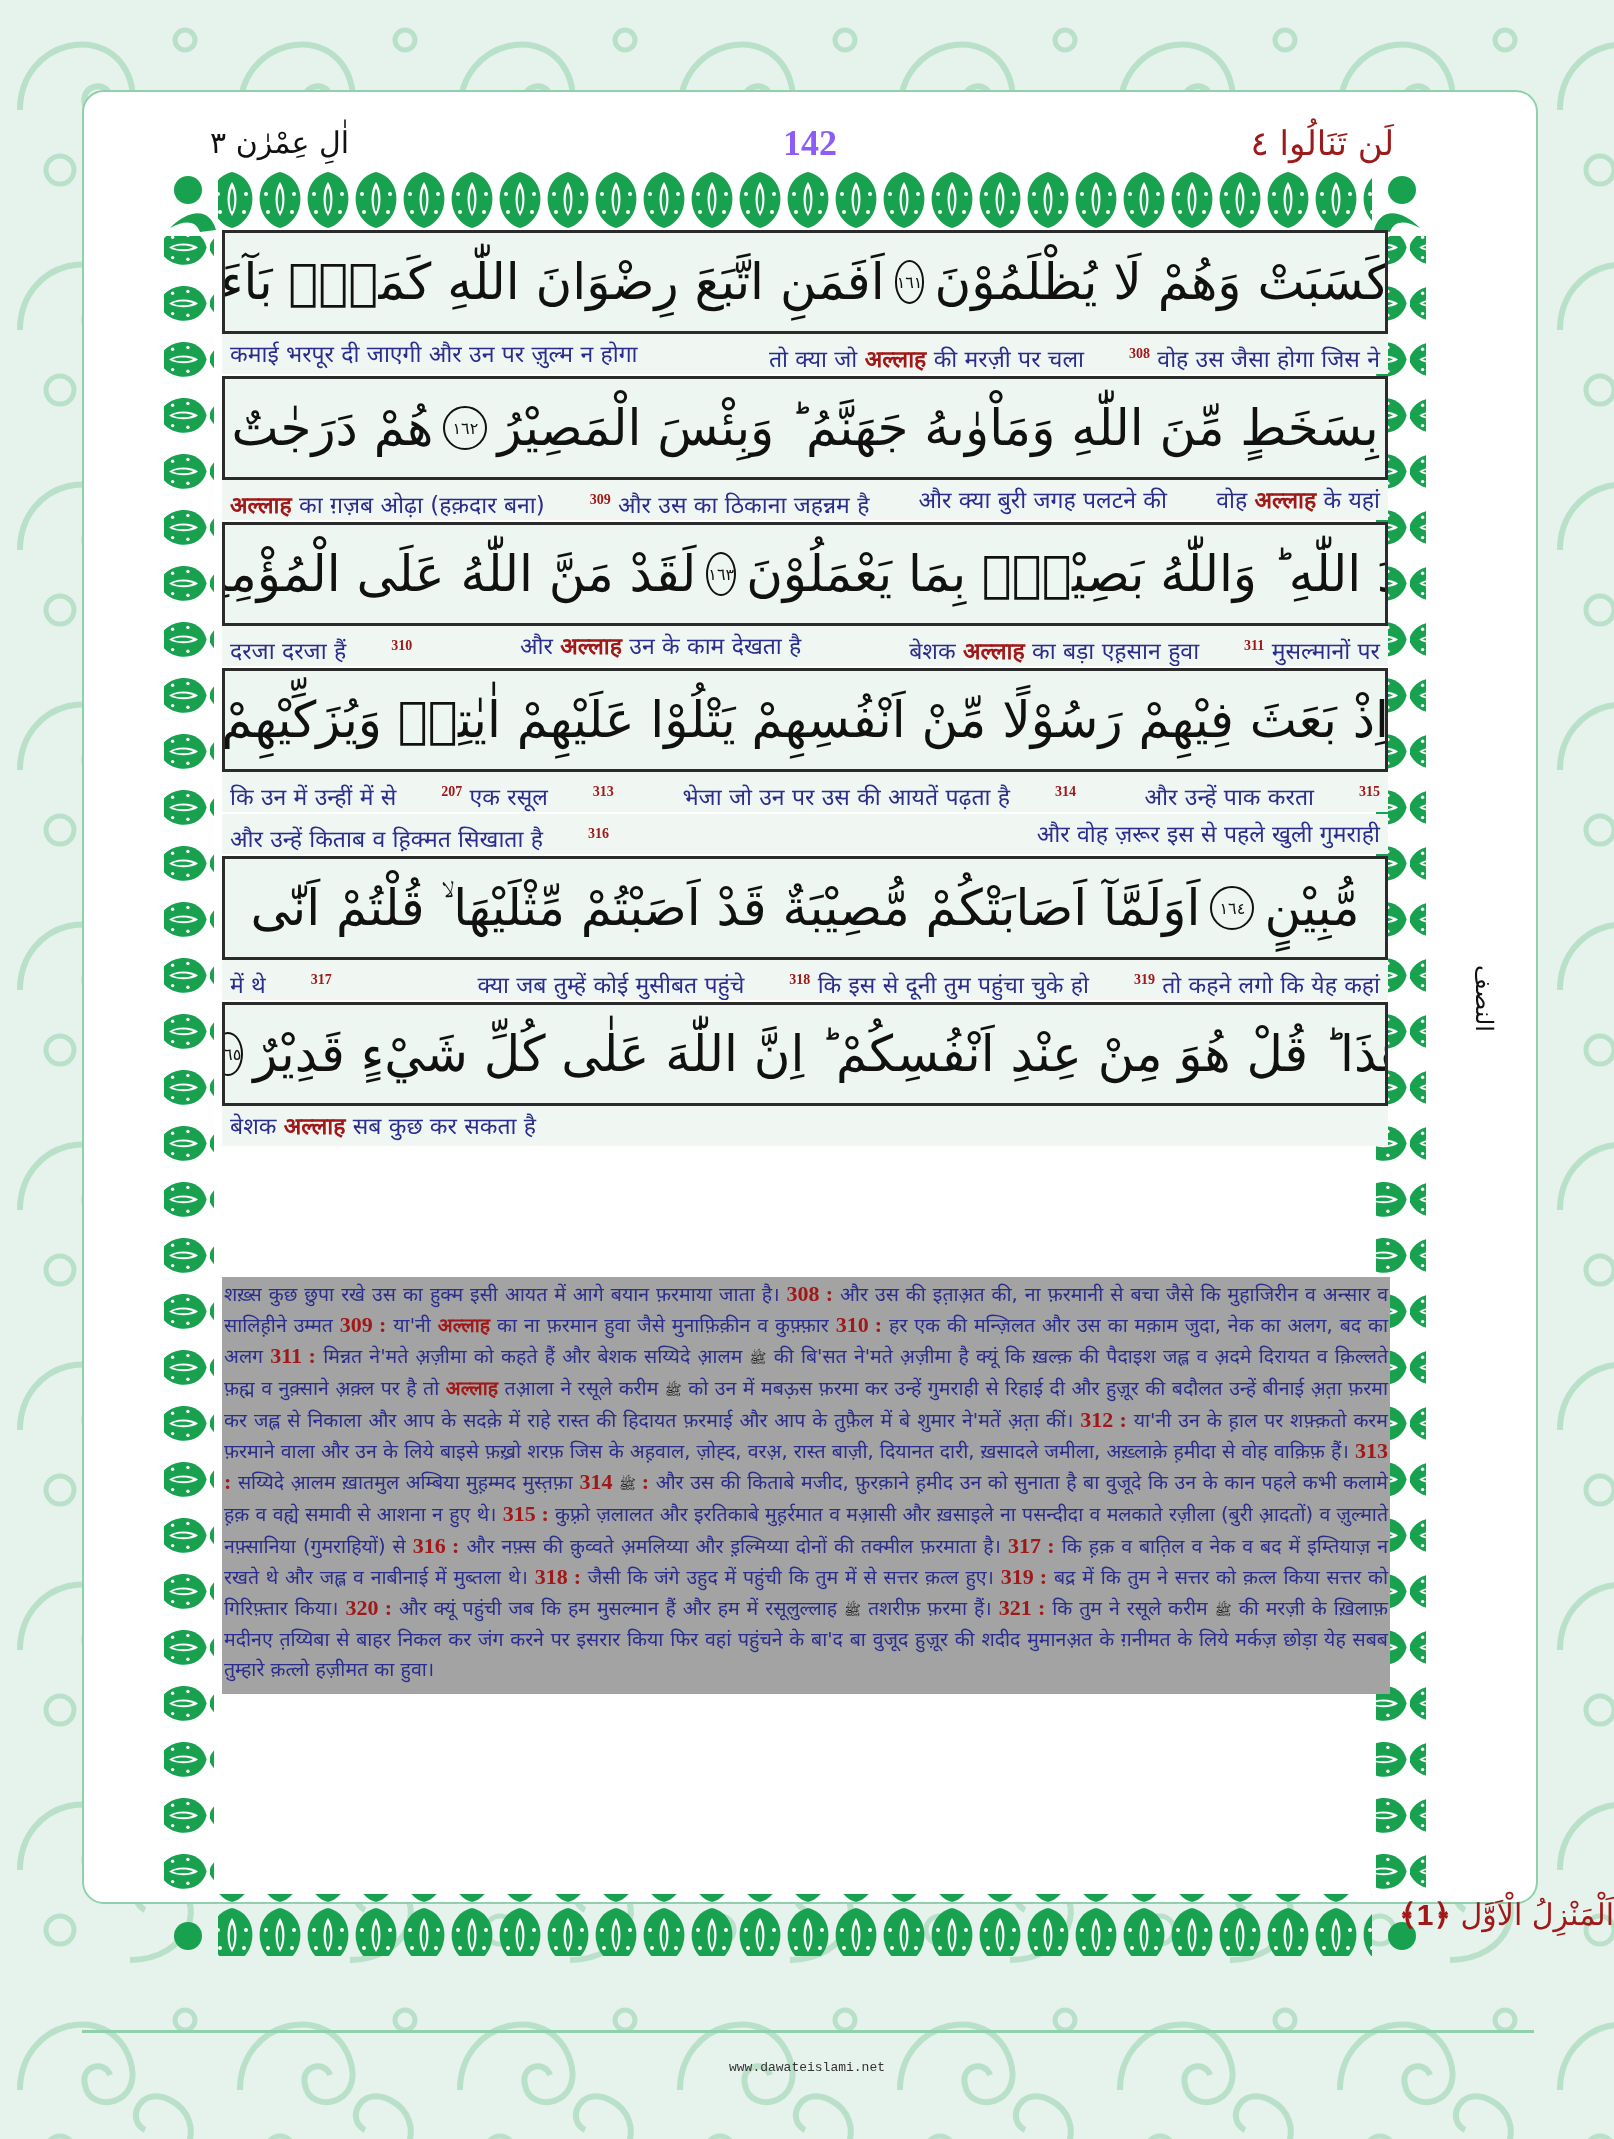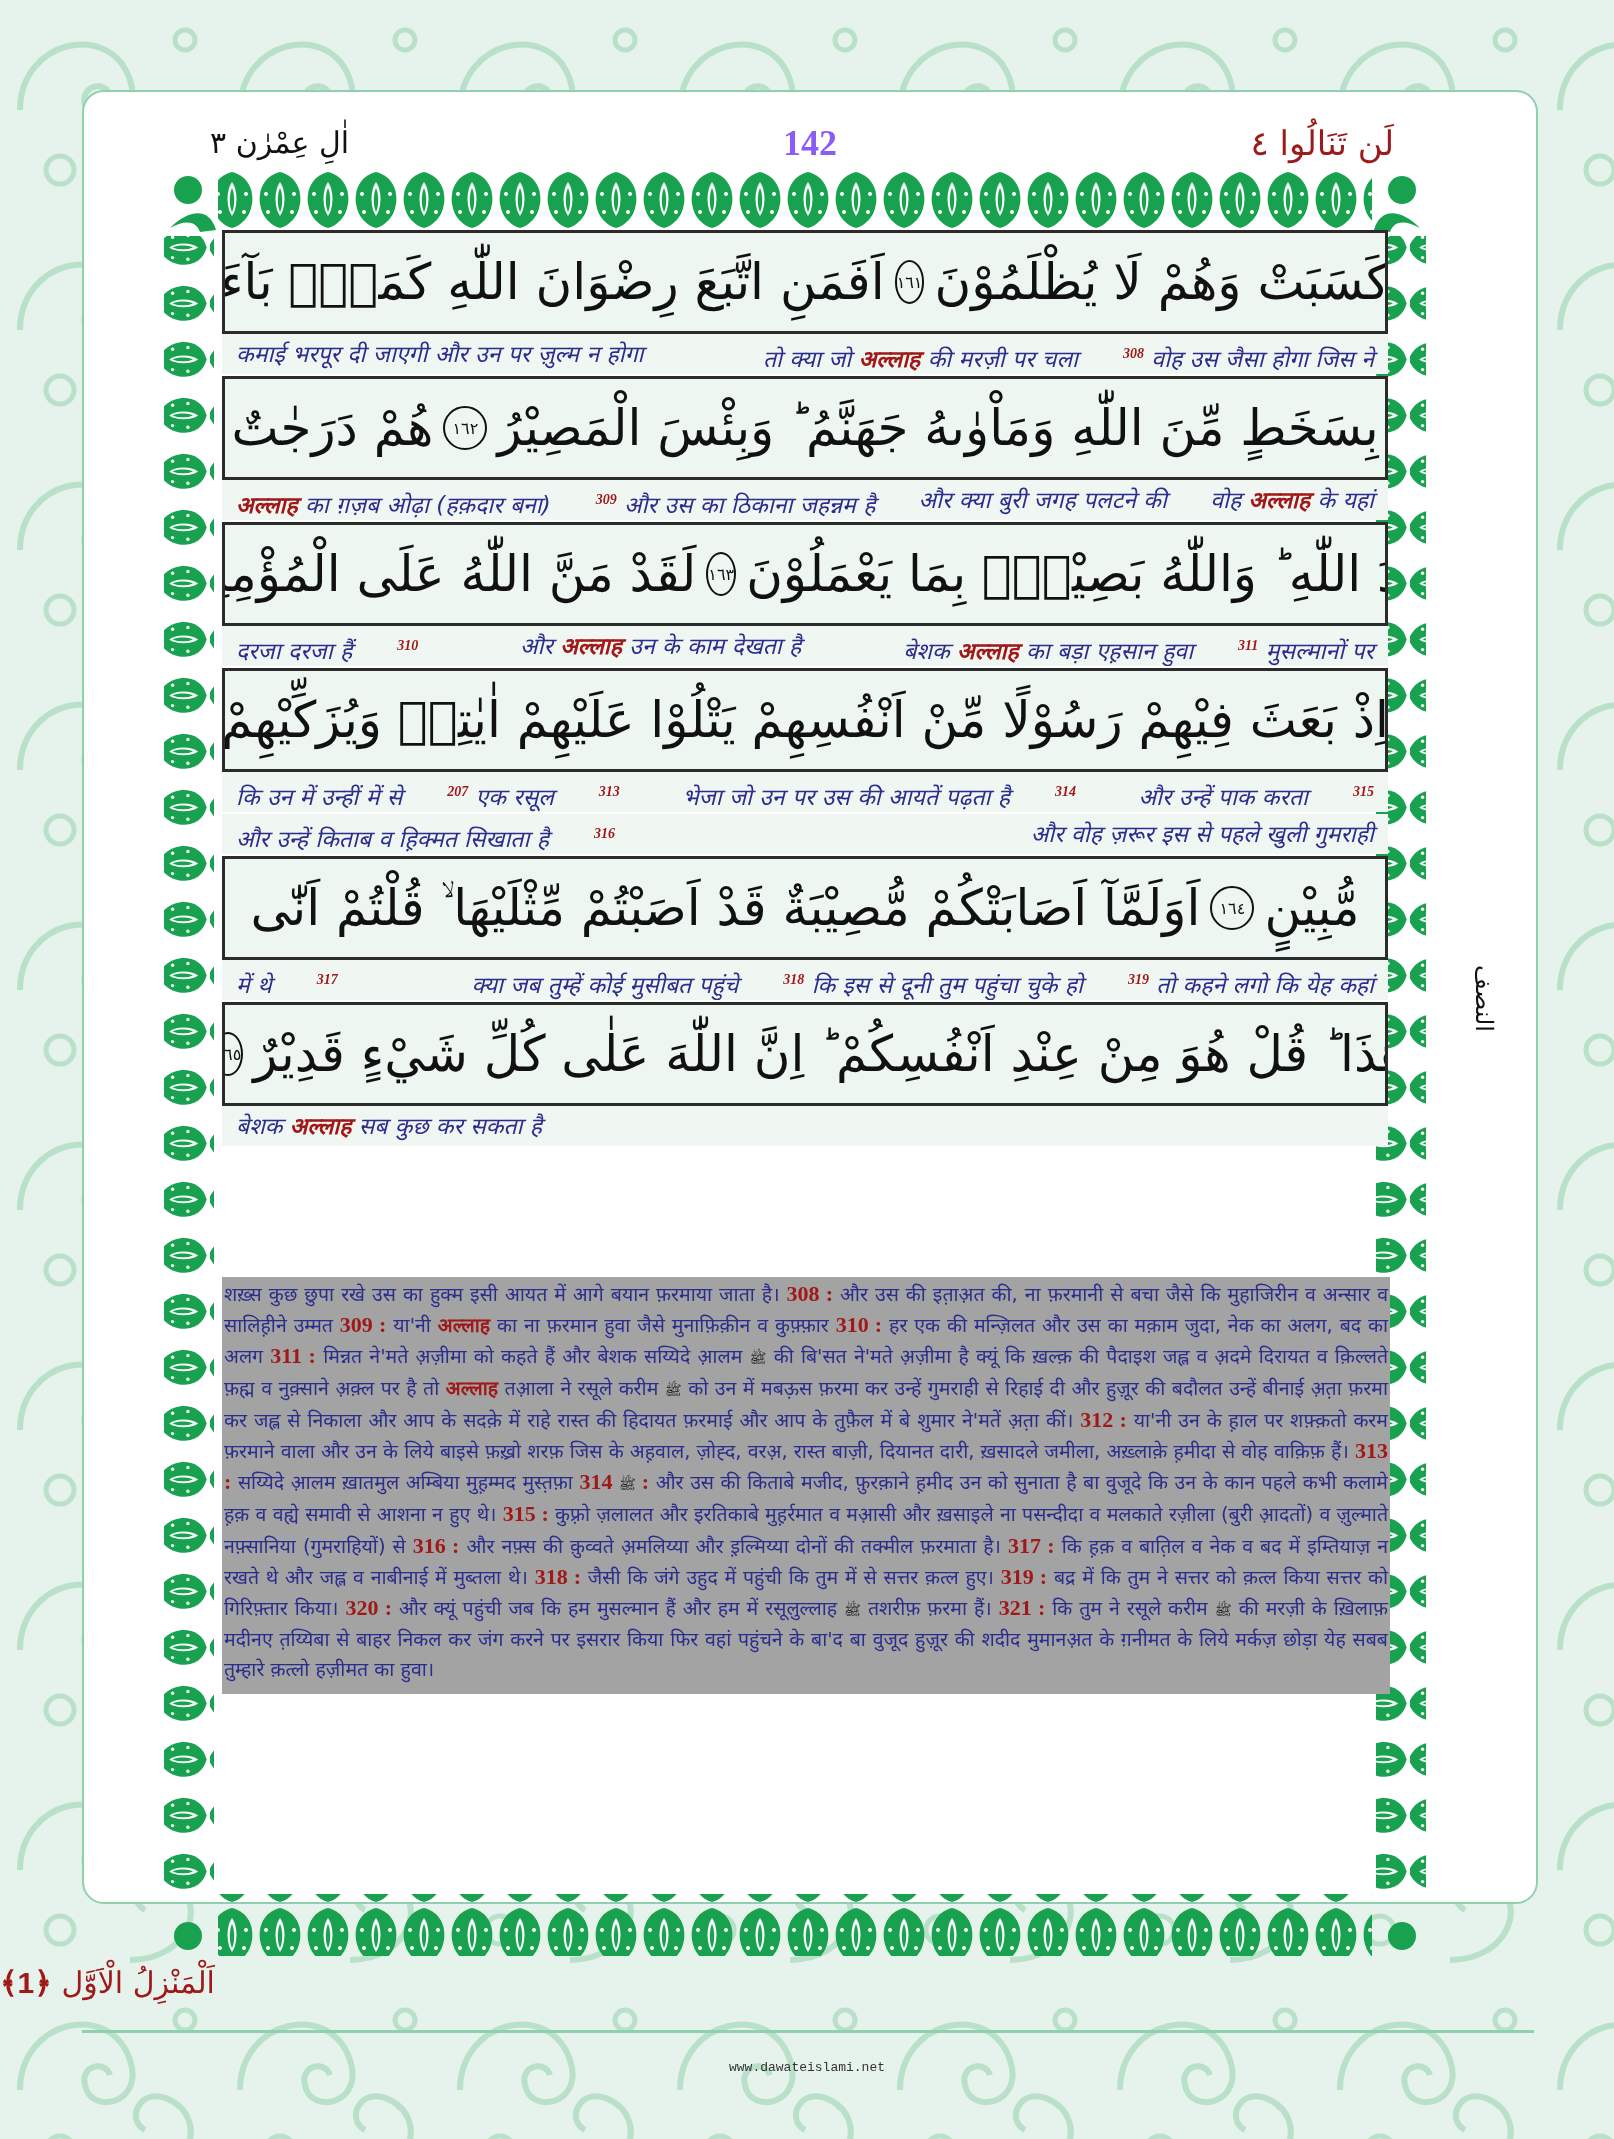--- a/index.html
+++ b/index.html
@@ -32,41 +32,41 @@
     white-space:nowrap; overflow:hidden; position:relative;
   }
   .ayah-marker {
     display:inline-flex; width:40px; height:40px; border:2px solid #111; border-radius:50%;
     align-items:center; justify-content:center; font-size:16px; margin:0 10px;
     font-family:"DejaVu Sans", sans-serif; vertical-align:middle;
   }
   .trans-line {
     height:40px; line-height:40px; background:#f0f7f3; color:#2a2d8c;
     font-family:"DejaVu Sans", sans-serif; font-size:23px; white-space:nowrap;
-    display:flex; justify-content:space-between; padding:0 14px; margin-bottom:2px; overflow:hidden;font-style:italic;
+    display:flex; justify-content:space-between; padding:0 8px; margin-bottom:2px; overflow:hidden;
   }
   .allah { color:#a01818; font-weight:bold; font-family:"DejaVu Serif", serif; }
   sup.fn { color:#a01818; font-weight:bold; font-size:14px; font-family:"Liberation Serif", serif;margin-left:45px; }
 
   .side-label {
     position:absolute; left:1470px; top:965px; z-index:3;
     writing-mode:vertical-rl; font-family:"DejaVu Serif", serif; font-size:24px; color:#111;
   }
 
   .commentary {
     position:absolute; left:222px; top:1277px; width:1168px; z-index:3;
     background:#a3a3a3; color:#2a2d8c; font-family:"DejaVu Sans", sans-serif;
     font-size:19.5px; line-height:30.2px; text-align:justify; padding:2px 2px 8px 2px;
     box-sizing:border-box;
   }
   .commentary .num { color:#a01818; font-weight:bold; font-family:"Liberation Serif", serif; font-size:22px; }
   .commentary .saw { font-family:"DejaVu Serif", serif; font-size:14px; color:#111; }
 
   .manzil {
-    position:absolute; top:1965px; left:0; width:1614px; text-align:left; z-index:3;
+    position:absolute; top:1897px; left:0; width:1614px; text-align:right; z-index:3;
     font-family:"DejaVu Serif", serif; font-size:30px; color:#a01818; direction:rtl;
   }
   .manzil .num-box { font-family:"Liberation Sans", sans-serif; font-weight:bold; }
   .website {
     position:absolute; top:2060px; left:0; width:1614px; text-align:center; z-index:3;
     font-family:Liberation Mono, monospace; font-size:13px; color:#333;
   }
   .bottom-line { position:absolute; left:82px; top:2030px; width:1452px; height:3px; background:#8fd1ad; z-index:1; }
 </style>
 </head>

